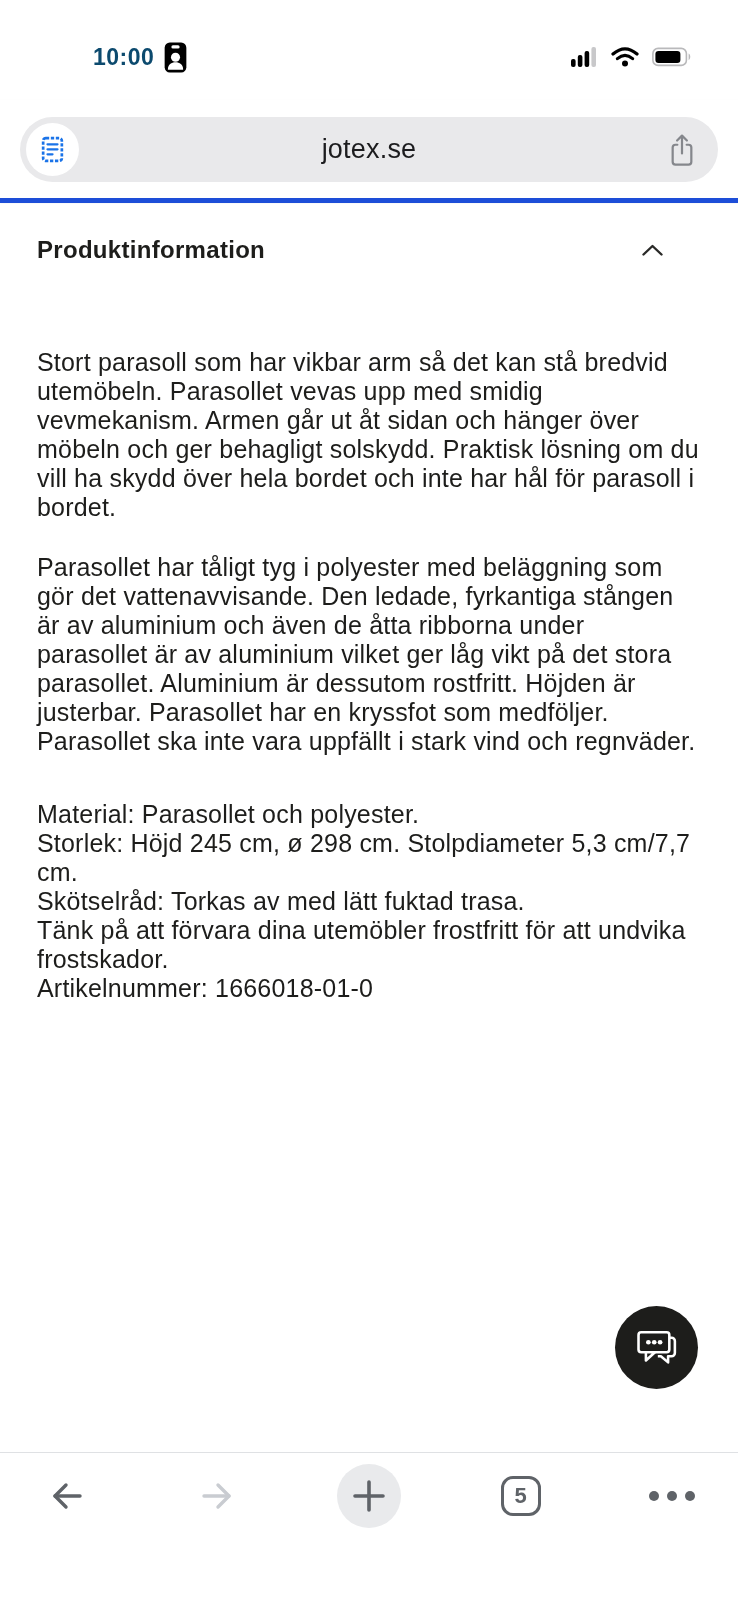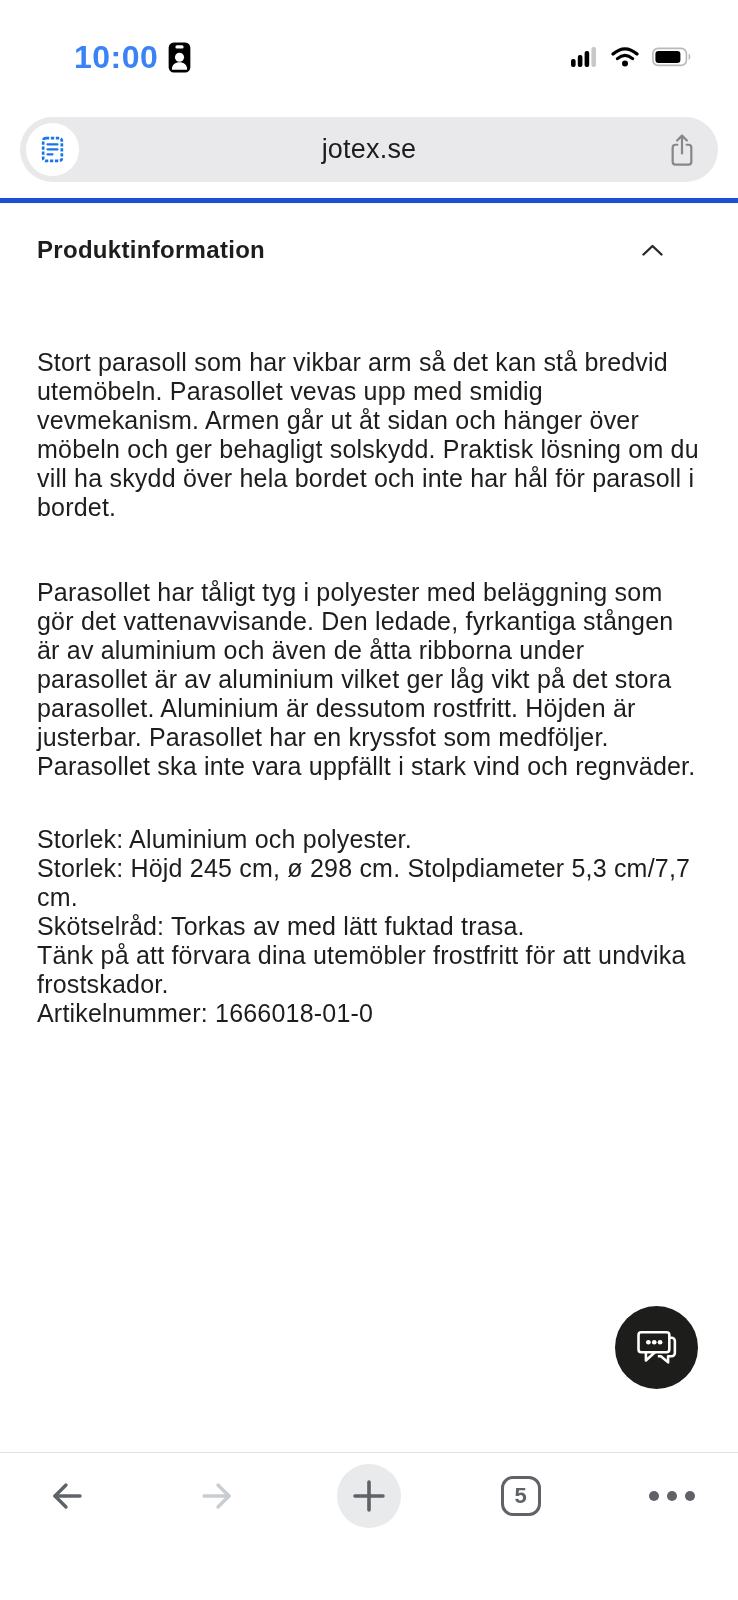--- a/index.html
+++ b/index.html
@@ -4,21 +4,21 @@
 <style>
   * { margin:0; padding:0; box-sizing:border-box; }
   html,body { width:738px; height:1600px; background:#ffffff; overflow:hidden; }
   body { position:relative; font-family:"Liberation Sans", sans-serif; color:#1d1d1b; }
 
   
   .statusbar { position:absolute; top:0; left:0; right:0; height:100px;
     display:flex; align-items:center; justify-content:space-between;
     padding:14px 46px 0 74px; background:#ffffff; }
   .time-group { display:flex; align-items:center; gap:10px; }
-  .time { font-size:32px; font-weight:700; letter-spacing:0.5px; color:#3b82f6; }
+  .time { font-size:23px; font-weight:700; letter-spacing:0.5px; color:#0c4a6e;margin-left:19px; }
   .status-icons { display:flex; align-items:center; gap:13px; }
 
   
   .omnibox-section { position:absolute; top:100px; left:0; right:0; height:103px;
     background:#ffffff; border-bottom:5px solid #1d4ed8;
     box-shadow:0 1px 3px rgba(0,0,0,0.04); }
   .omnibox { position:absolute; top:17px; left:20px; right:20px; height:65px;
     background:#e9e9eb; border-radius:33px; }
   .reader-circle { position:absolute; top:6px; left:6px; width:53px; height:53px;
     background:#ffffff; border-radius:50%; display:flex; align-items:center; justify-content:center; }
@@ -29,21 +29,21 @@
     display:flex; align-items:center; }
 
   
   .content { position:absolute; top:204px; left:0; right:0; padding:0 37px; background:#ffffff; }
   .section-header { margin-top:32px; display:flex; align-items:center; justify-content:space-between; }
   .section-title { font-size:24px; font-weight:700; letter-spacing:0.3px; color:#1d1d1b; }
   .section-chevron { margin-right:36px; display:flex; align-items:center; }
 
   .body-text { font-size:25px; line-height:29px; letter-spacing:0.2px; color:#1d1d1b; }
   .para-1 { margin-top:84px; }
-  .para-2 { margin-top:56px; }
+  .para-2 { margin-top:31px; }
   .details { margin-top:44px; }
   .article-number { }
 
   
   .chat-fab { position:absolute; left:615px; top:1306px; width:83px; height:83px;
     background:#1d1d1b; border-radius:50%; z-index:6;
     display:flex; align-items:center; justify-content:center; }
 
   
   .bottom-toolbar { position:absolute; top:1452px; left:0; right:0; height:86px;
@@ -135,21 +135,21 @@
         <path d="M3.5 11.5 L12.5 3 L21.5 11.5" fill="none" stroke="#2a2a28" stroke-width="2.4" stroke-linecap="round" stroke-linejoin="round"></path>
       </svg>
     </span>
   </div>
 
   <p class="body-text para-1">Stort parasoll som har vikbar arm så det kan stå bredvid utemöbeln. Parasollet vevas upp med smidig vevmekanism. Armen går ut åt sidan och hänger över möbeln och ger behagligt solskydd. Praktisk lösning om du vill ha skydd över hela bordet och inte har hål för parasoll i bordet.</p>
 
   <p class="body-text para-2">Parasollet har tåligt tyg i polyester med beläggning som gör det vattenavvisande. Den ledade, fyrkantiga stången är av aluminium och även de åtta ribborna under parasollet är av aluminium vilket ger låg vikt på det stora parasollet. Aluminium är dessutom rostfritt. Höjden är justerbar. Parasollet har en kryssfot som medföljer. Parasollet ska inte vara uppfällt i stark vind och regnväder.</p>
 
   <div class="details">
-    <div class="body-text">Storlek: Aluminium och polyester.</div>
+    <div class="body-text">Material: Parasollet och polyester.</div>
     <div class="body-text">Storlek: Höjd 245 cm, ø 298 cm. Stolpdiameter 5,3 cm/7,7 cm.</div>
     <div class="body-text">Skötselråd: Torkas av med lätt fuktad trasa.</div>
     <div class="body-text">Tänk på att förvara dina utemöbler frostfritt för att undvika frostskador.</div>
   </div>
 
   <div class="body-text article-number">Artikelnummer: 1666018-01-0</div>
 
 </div>
 
 <div class="chat-fab">

